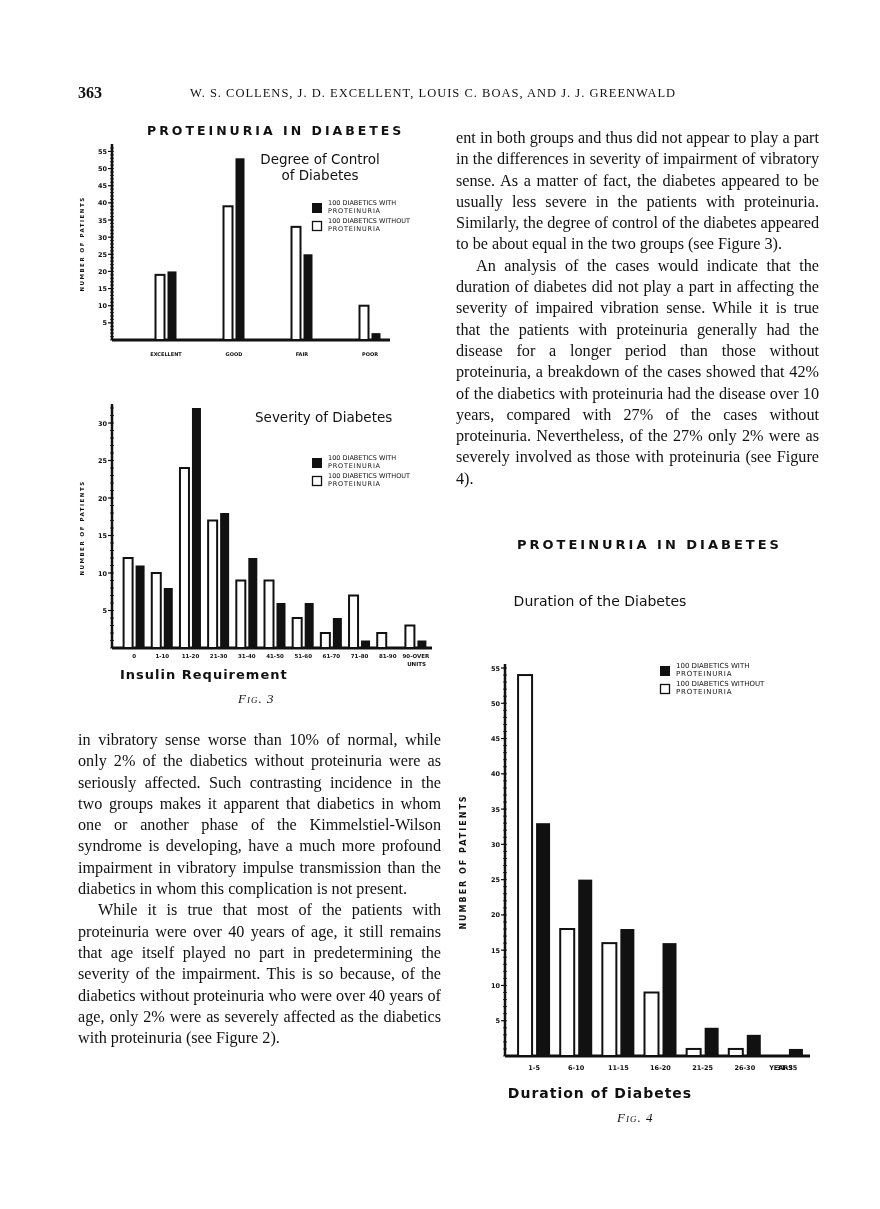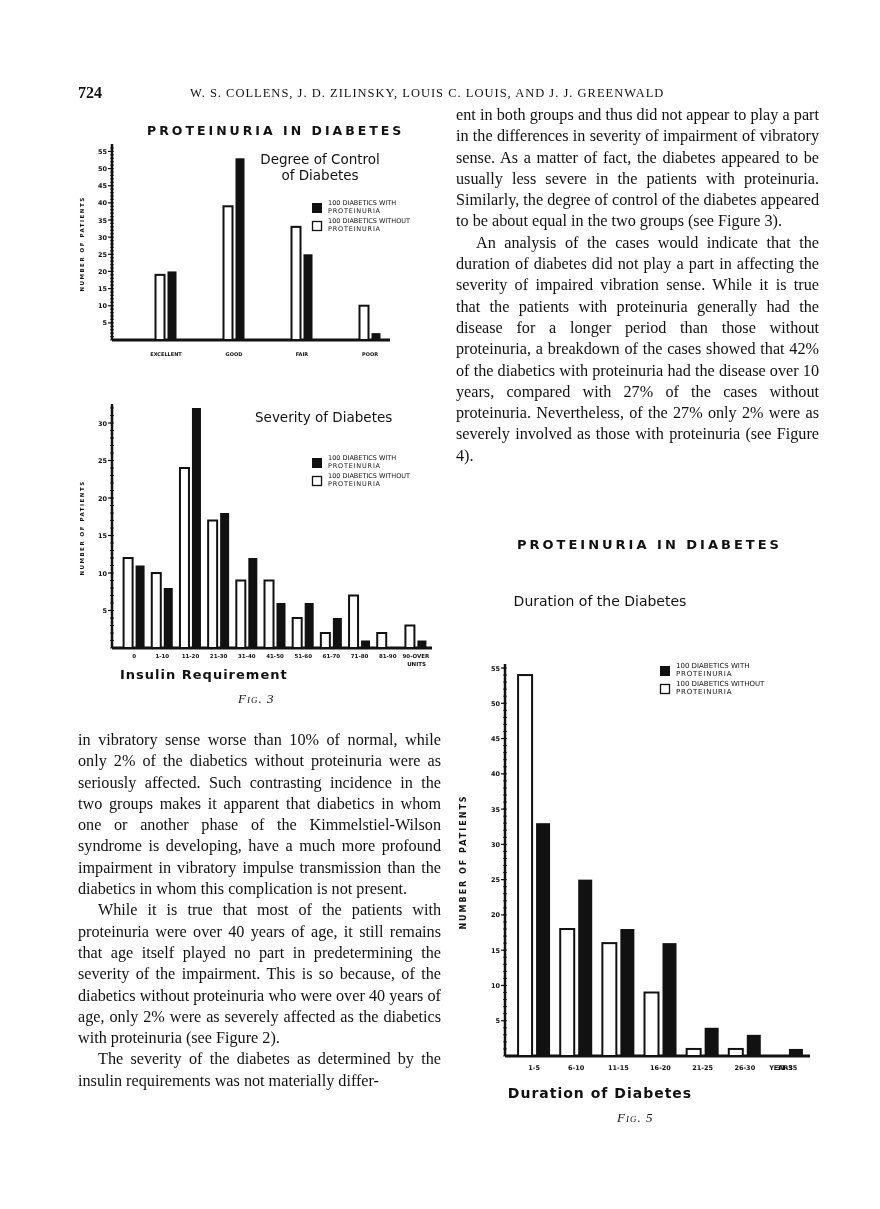--- a/index.html
+++ b/index.html
@@ -10,22 +10,22 @@
   .col{font-size:16.2px;line-height:21.3px;text-align:justify;}
   .col p{margin:0;}
   .col p.ind{text-indent:20px;}
   .ctitle{font-family:"DejaVu Sans",sans-serif;font-weight:bold;letter-spacing:3px;font-size:12.5px;margin-left:12px;}
   .figcap{font-size:13px;font-variant:small-caps;letter-spacing:1px;font-style:italic;}
   svg text{font-family:"DejaVu Sans",sans-serif;}
 </style>
 </head>
 <body>
 
-<div class="abs pagenum">724</div>
-<div class="abs running">W. S. COLLENS, J. D. ZILINSKY, LOUIS C. LOUIS, AND J. J. GREENWALD</div>
+<div class="abs pagenum">363</div>
+<div class="abs running">W. S. COLLENS, J. D. EXCELLENT, LOUIS C. BOAS, AND J. J. GREENWALD</div>
 
 <div class="abs ctitle" style="left:135px;top:123px;">PROTEINURIA   IN   DIABETES</div>
 <svg class="abs" style="left:70px;top:140px;" width="370" height="230" id="chart0">
     <text x="250" y="24" font-size="13.5" text-anchor="middle" fill="#111">Degree of Control</text>
     <text x="250" y="40" font-size="13.5" text-anchor="middle" fill="#111">of Diabetes</text>
     <line x1="42" y1="4" x2="42" y2="200" stroke="#111" stroke-width="2.5"></line>
     <line x1="40" y1="200" x2="44" y2="200" stroke="#111" stroke-width="0.8"></line>
     <line x1="40" y1="196.57142857142858" x2="44" y2="196.57142857142858" stroke="#111" stroke-width="0.8"></line>
     <line x1="40" y1="193.14285714285714" x2="44" y2="193.14285714285714" stroke="#111" stroke-width="0.8"></line>
     <line x1="40" y1="189.71428571428572" x2="44" y2="189.71428571428572" stroke="#111" stroke-width="0.8"></line>
@@ -214,24 +214,23 @@
     <text x="258" y="70" font-size="6.5" fill="#111" letter-spacing="0.8">PROTEINURIA</text>
     <rect x="242.5" y="78.5" width="9" height="9" fill="#fff" stroke="#111" stroke-width="1.3"></rect>
     <text x="258" y="80" font-size="6.5" fill="#111">100 DIABETICS WITHOUT</text>
     <text x="258" y="88" font-size="6.5" fill="#111" letter-spacing="0.8">PROTEINURIA</text>
   </svg>
 <div class="abs figcap" style="left:238px;top:691px;">Fig. 3</div>
 
 <div class="abs col" style="left:78px;top:730px;width:363px;">
   <p>in vibratory sense worse than 10% of normal, while only 2% of the diabetics without proteinuria were as seriously affected. Such contrasting incidence in the two groups makes it apparent that diabetics in whom one or another phase of the Kimmelstiel-Wilson syndrome is developing, have a much more profound impairment in vibratory impulse transmission than the diabetics in whom this complication is not present.</p>
   <p class="ind">While it is true that most of the patients with proteinuria were over 40 years of age, it still remains that age itself played no part in predetermining the severity of the impairment. This is so because, of the diabetics without proteinuria who were over 40 years of age, only 2% were as severely affected as the diabetics with proteinuria (see Figure 2).</p>
-  <p class="ind">The severity of the diabetes as determined by the insulin requirements was not materially differ-</p>
 </div>
 
-<div class="abs col" style="left:456px;top:105px;width:363px;">
+<div class="abs col" style="left:456px;top:128px;width:363px;">
   <p>ent in both groups and thus did not appear to play a part in the differences in severity of impairment of vibratory sense. As a matter of fact, the diabetes appeared to be usually less severe in the patients with proteinuria. Similarly, the degree of control of the diabetes appeared to be about equal in the two groups (see Figure 3).</p>
   <p class="ind">An analysis of the cases would indicate that the duration of diabetes did not play a part in affecting the severity of impaired vibration sense. While it is true that the patients with proteinuria generally had the disease for a longer period than those without proteinuria, a breakdown of the cases showed that 42% of the diabetics with proteinuria had the disease over 10 years, compared with 27% of the cases without proteinuria. Nevertheless, of the 27% only 2% were as severely involved as those with proteinuria (see Figure 4).</p>
 </div>
 
 <div class="abs ctitle" style="left:505px;top:537px;font-size:13px;">PROTEINURIA   IN   DIABETES</div>
 <svg class="abs" style="left:450px;top:580px;" width="380" height="530" id="chart2">
     <text x="150" y="26" font-size="14" text-anchor="middle" fill="#111">Duration of the Diabetes</text>
     <line x1="55" y1="84" x2="55" y2="476" stroke="#111" stroke-width="2.5"></line>
     <line x1="53" y1="476" x2="57" y2="476" stroke="#111" stroke-width="0.8"></line>
     <line x1="53" y1="468.94545454545454" x2="57" y2="468.94545454545454" stroke="#111" stroke-width="0.8"></line>
@@ -335,13 +334,13 @@
     <text x="336.92857142857144" y="490" font-size="6.5" text-anchor="middle" font-weight="bold" fill="#111">31-35</text>
     <text x="343" y="490" font-size="6.5" text-anchor="end" font-weight="bold" fill="#111">YEARS</text>
     <text x="150" y="518" font-size="14" text-anchor="middle" font-weight="bold" letter-spacing="1" fill="#111">Duration of Diabetes</text>
     <rect x="210" y="86" width="10" height="10" fill="#111"></rect>
     <text x="226" y="88" font-size="7" fill="#111">100 DIABETICS WITH</text>
     <text x="226" y="96" font-size="7" fill="#111" letter-spacing="0.8">PROTEINURIA</text>
     <rect x="210.5" y="104.5" width="9" height="9" fill="#fff" stroke="#111" stroke-width="1.3"></rect>
     <text x="226" y="106" font-size="7" fill="#111">100 DIABETICS WITHOUT</text>
     <text x="226" y="114" font-size="7" fill="#111" letter-spacing="0.8">PROTEINURIA</text>
   </svg>
-<div class="abs figcap" style="left:617px;top:1110px;">Fig. 5</div>
+<div class="abs figcap" style="left:617px;top:1110px;">Fig. 4</div>
 
 </body></html>

